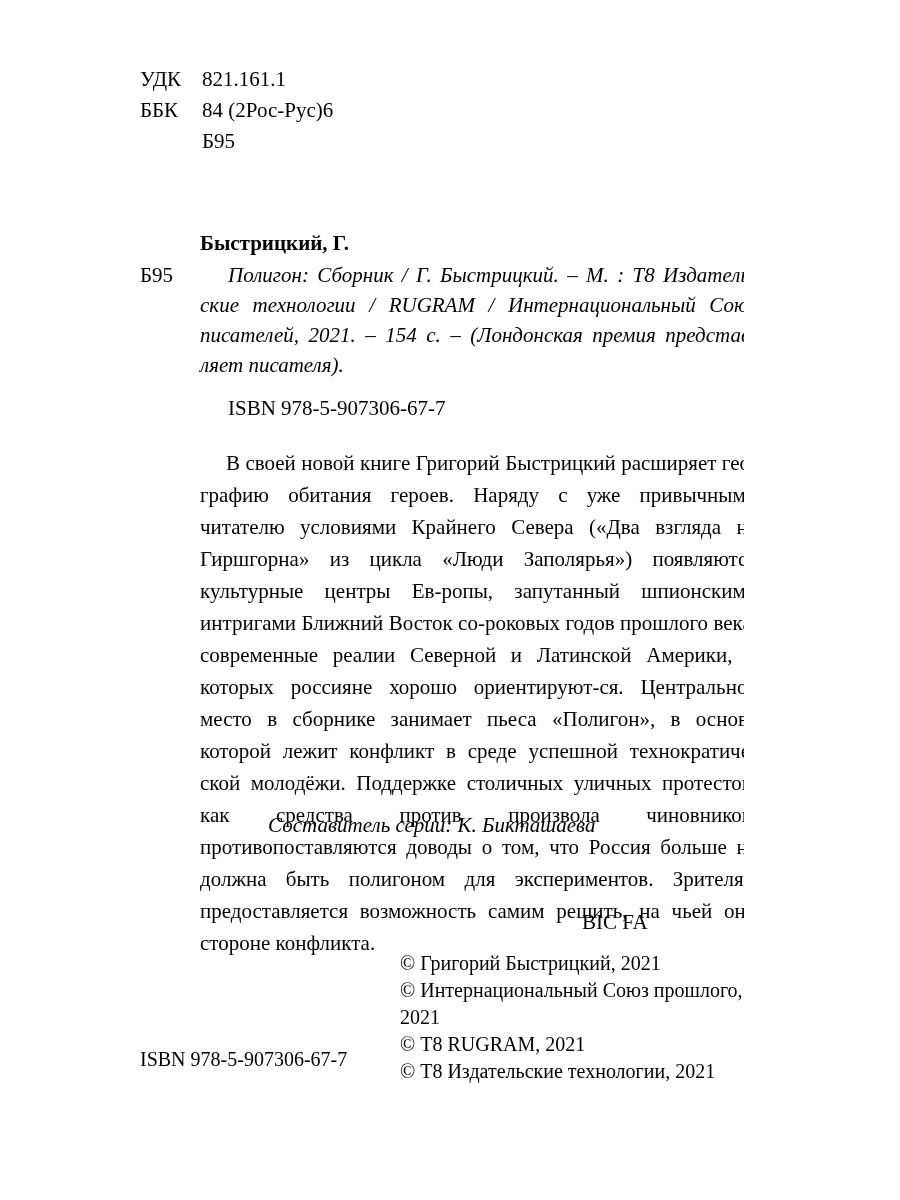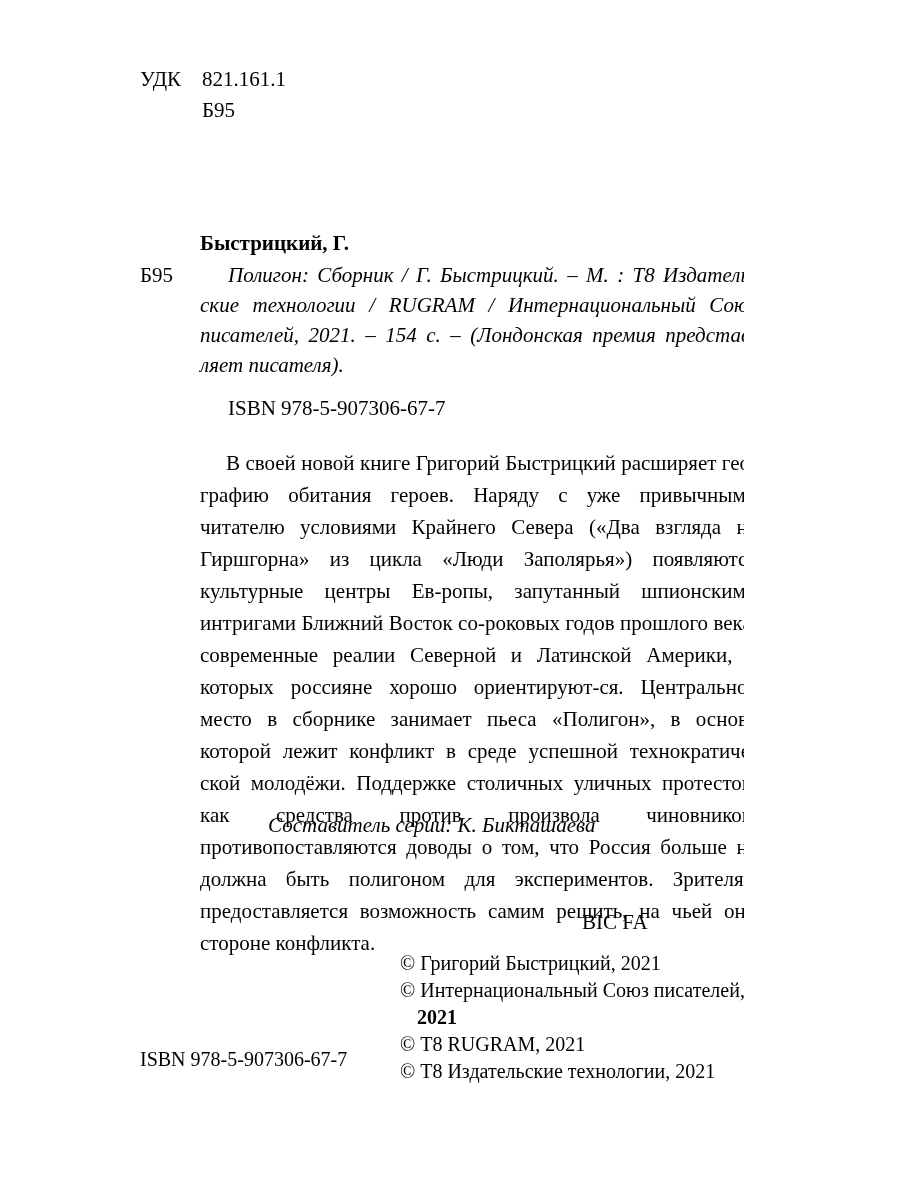--- a/index.html
+++ b/index.html
@@ -132,23 +132,21 @@
     left: 400px;
     top: 950px;
     width: 360px;
     font-size: 20px;
     line-height: 27px;
   }
   .copyright-line {
     white-space: pre-wrap;
   }
   .copyright-cont {
-    margin-left: 17px;
-    white-space: pre;
-    font-weight: bold;
+    white-space: pre;
   }
 
   
   .isbn-foot {
     position: absolute;
     left: 140px;
     top: 1046px;
     font-size: 20px;
     line-height: 27px;
     white-space: pre;
@@ -156,20 +154,24 @@
 </style>
 </head>
 <body>
 
 <div class="page">
 
   <div class="class-block">
     <div class="class-row">
       <span class="class-label">УДК</span>
       <span class="class-value">821.161.1</span>
+    </div>
+    <div class="class-row">
+      <span class="class-label">ББК</span>
+      <span class="class-value">84 (2Рос-Рус)6</span>
     </div>
     <div class="class-row">
       <span class="class-label"></span>
       <span class="class-value">Б95</span>
     </div>
   </div>
 
   <div class="biblio">
     <div class="biblio-author">Быстрицкий, Г.</div>
     <div class="biblio-body">
@@ -183,21 +185,21 @@
   <div class="annotation">В своей новой книге Григорий Быстрицкий расширяет гео-графию обитания героев. Наряду с уже привычными читателю условиями Крайнего Севера («Два взгляда на Гиршгорна» из цикла «Люди Заполярья») появляются культурные центры Ев-ропы, запутанный шпионскими интригами Ближний Восток со-роковых годов прошлого века, современные реалии Северной и Латинской Америки, в которых россияне хорошо ориентируют-ся. Центральное место в сборнике занимает пьеса «Полигон», в основе которой лежит конфликт в среде успешной технократиче-ской молодёжи. Поддержке столичных уличных протестов, как средства против произвола чиновников, противопоставляются доводы о том, что Россия больше не должна быть полигоном для экспериментов. Зрителям предоставляется возможность самим решить, на чьей они стороне конфликта.</div>
 
   <div class="compiler">Составитель серии: К. Бикташаева</div>
 
   <div class="codes">
     <div>BIC FA</div>
   </div>
 
   <div class="copyright">
     <div class="copyright-line">© Григорий Быстрицкий, 2021</div>
-    <div class="copyright-line">© Интернациональный Союз писателей,</div>
+    <div class="copyright-line">© Интернациональный Союз прошлого,</div>
     <div class="copyright-cont">2021</div>
     <div class="copyright-line">© Т8 RUGRAM, 2021</div>
     <div class="copyright-line">© Т8 Издательские технологии, 2021</div>
   </div>
 
   <div class="isbn-foot">ISBN 978-5-907306-67-7</div>
 
 </div>
 
 </body></html>

